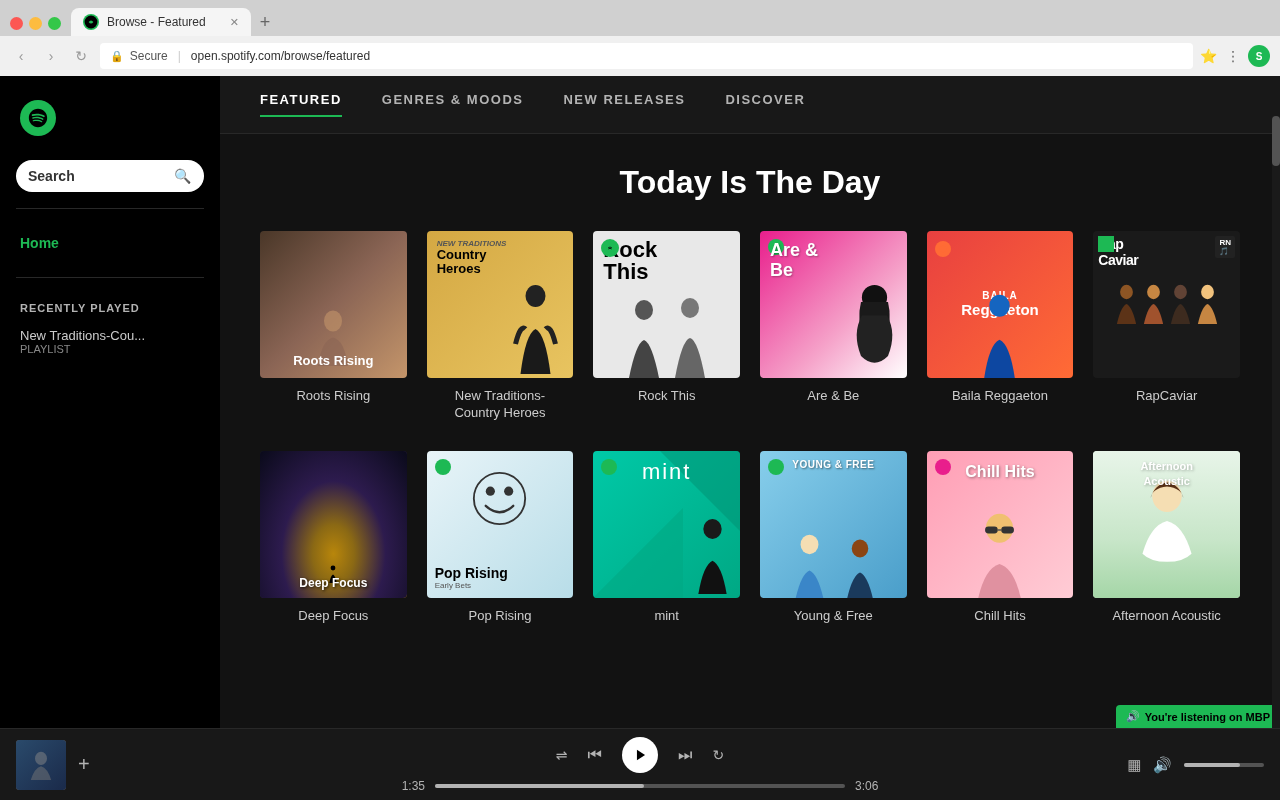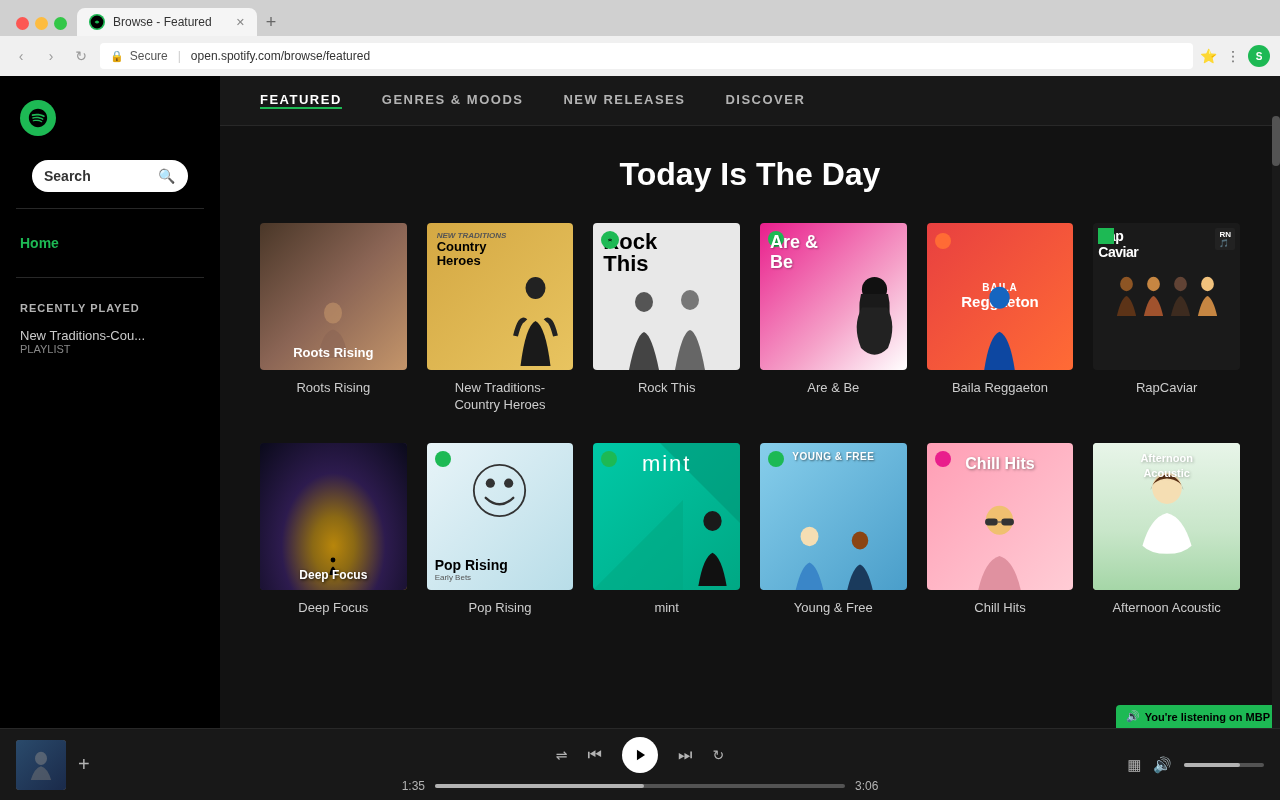--- a/index.html
+++ b/index.html
@@ -1,59 +1,59 @@
 <!DOCTYPE html>
 <html><head>
   <meta charset="utf-8">
   <style>
     * { box-sizing: border-box; margin: 0; padding: 0; }
     body { font-family: 'Helvetica Neue', Arial, sans-serif; background: #181818; color: #fff; width: 1280px; height: 800px; overflow: hidden; display: flex; flex-direction: column; }
 
     
     .browser-chrome { background: #e0e0e0; height: 76px; flex-shrink: 0; display: flex; flex-direction: column; }
-    .browser-tabs { height: 36px; display: flex; align-items: flex-end; padding: 0 16px; background: #d0d0d0; }
+    .browser-tabs { height: 36px; display: flex; align-items: flex-end; padding: 0 10px; background: #d0d0d0; }
     .browser-tab { background: #f5f5f5; border-radius: 8px 8px 0 0; padding: 0 12px; height: 28px; display: flex; align-items: center; gap: 8px; font-size: 12px; color: #333; min-width: 180px; }
     .browser-tab-favicon { width: 16px; height: 16px; background: #1db954; border-radius: 50%; display: flex; align-items: center; justify-content: center; }
     .browser-tab-label { flex: 1; font-size: 12px; color: #333; }
     .browser-tab-x { font-size: 11px; color: #888; cursor: pointer; }
     .browser-new-tab { width: 28px; height: 28px; display: flex; align-items: center; justify-content: center; color: #666; font-size: 18px; cursor: pointer; }
     .browser-controls { height: 40px; background: #f0f0f0; display: flex; align-items: center; padding: 0 10px; gap: 8px; }
     .browser-btn { width: 22px; height: 22px; border-radius: 50%; border: none; cursor: pointer; display: flex; align-items: center; justify-content: center; font-size: 14px; color: #999; background: transparent; }
     .address-bar { flex: 1; background: #fff; border-radius: 4px; height: 26px; display: flex; align-items: center; padding: 0 10px; gap: 6px; font-size: 12px; color: #333; }
     .address-text { color: #333; font-size: 12px; }
     .user-avatar-small { width: 22px; height: 22px; border-radius: 50%; background: #1db954; display: flex; align-items: center; justify-content: center; font-size: 10px; font-weight: bold; color: white; }
 
     
     .app { display: flex; flex: 1; overflow: hidden; }
 
     
     .sidebar { width: 220px; background: #000; display: flex; flex-direction: column; flex-shrink: 0; }
     .sidebar-logo { padding: 24px 20px 16px; }
     .spotify-logo { width: 36px; height: 36px; background: #1db954; border-radius: 50%; display: flex; align-items: center; justify-content: center; }
     .spotify-logo svg { width: 22px; height: 22px; fill: #000; }
-    .sidebar-search { padding: 8px 32px; }
+    .sidebar-search { padding: 8px 16px; }
     .search-box { background: #fff; border-radius: 20px; display: flex; align-items: center; padding: 8px 12px; gap: 8px; cursor: pointer; }
     .search-label { font-size: 14px; color: #333; font-weight: 600; flex: 1; }
     .sidebar-divider { height: 1px; background: #282828; margin: 8px 16px; }
     .sidebar-nav { padding: 8px 0; }
     .sidebar-nav-item { padding: 10px 20px; font-size: 14px; font-weight: 600; color: #b3b3b3; cursor: pointer; display: flex; align-items: center; }
     .sidebar-nav-item.active { color: #1db954; }
     .sidebar-section-label { padding: 16px 20px 8px; font-size: 11px; color: #b3b3b3; text-transform: uppercase; letter-spacing: 1px; font-weight: 600; }
     .sidebar-recent-item { padding: 6px 20px; cursor: pointer; }
     .sidebar-recent-title { font-size: 13px; color: #ccc; font-weight: 500; }
     .sidebar-recent-sub { font-size: 11px; color: #888; text-transform: uppercase; }
     .sidebar-spacer { flex: 1; }
     .sidebar-install { padding: 16px 20px; display: flex; align-items: center; justify-content: space-between; cursor: pointer; }
     .sidebar-install-label { font-size: 14px; color: #b3b3b3; font-weight: 500; }
     .download-icon { color: #b3b3b3; font-size: 18px; }
 
     
     .main { flex: 1; background: #121212; display: flex; flex-direction: column; overflow: hidden; }
     .main-nav { background: #181818; padding: 16px 40px; display: flex; align-items: center; gap: 40px; border-bottom: 1px solid #282828; }
-    .main-nav-item { font-size: 13px; color: #b3b3b3; font-weight: 600; letter-spacing: 1.5px; text-transform: uppercase; cursor: pointer; border-bottom: 2px solid transparent; }
+    .main-nav-item { font-size: 13px; color: #b3b3b3; font-weight: 600; letter-spacing: 1.5px; text-transform: uppercase; cursor: pointer; padding-bottom: 8px; border-bottom: 2px solid transparent; }
     .main-nav-item.active { color: #fff; border-bottom: 2px solid #1db954; }
     .main-content { flex: 1; overflow-y: auto; padding: 30px 40px; }
     .main-content::-webkit-scrollbar { width: 6px; }
     .main-content::-webkit-scrollbar-track { background: transparent; }
     .main-content::-webkit-scrollbar-thumb { background: #535353; border-radius: 3px; }
     .page-title { text-align: center; font-size: 32px; font-weight: 700; color: #fff; margin-bottom: 30px; }
     .playlists-grid { display: grid; grid-template-columns: repeat(6, 1fr); gap: 20px; margin-bottom: 30px; }
     .playlist-card { cursor: pointer; }
     .playlist-thumb { width: 100%; aspect-ratio: 1; border-radius: 4px; overflow: hidden; margin-bottom: 10px; position: relative; }
     .playlist-thumb-placeholder { width: 100%; height: 100%; display: flex; align-items: center; justify-content: center; }

